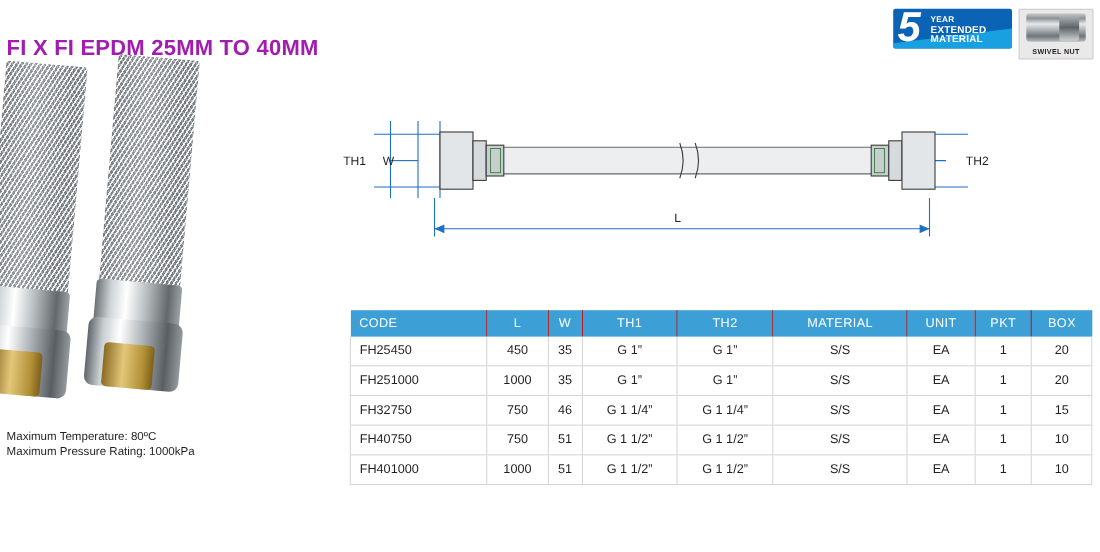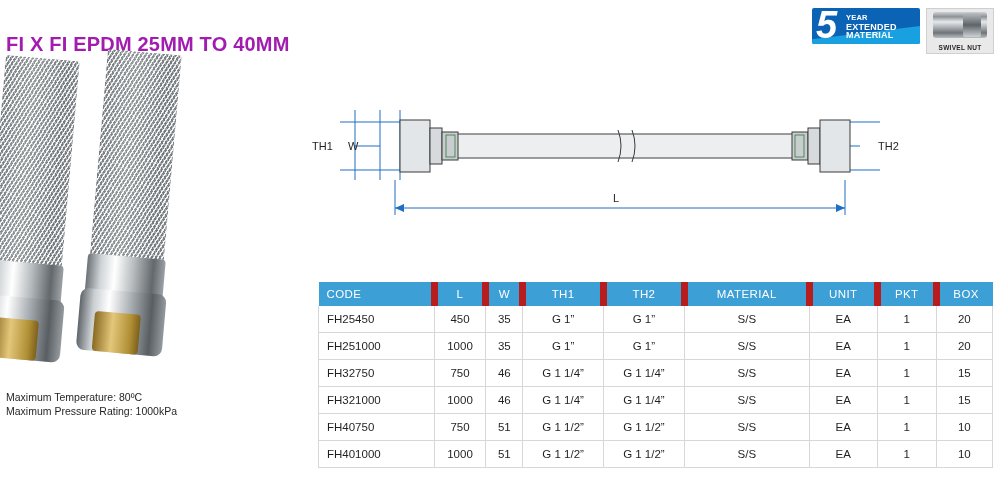--- a/index.html
+++ b/index.html
@@ -195,21 +195,21 @@
     font-size: 11.5px;
     color: #231f20;
   }
   .spec-table th {
     background: #3c9fd6;
     color: #ffffff;
     font-weight: normal;
     font-size: 11.5px;
     letter-spacing: 0.4px;
     height: 22px;
-    border-right: 7px solid #b91c1c;
+    border-right: 1px solid #b91c1c;
     text-align: center;
   }
   .spec-table th:first-child {
     text-align: left;
     padding-left: 8px;
   }
   .spec-table th:last-child { border-right: none; }
   .spec-table td {
     height: 24px;
     text-align: center;
@@ -368,31 +368,20 @@
       <td>750</td>
       <td>46</td>
       <td>G 1 1/4”</td>
       <td>G 1 1/4”</td>
       <td>S/S</td>
       <td>EA</td>
       <td>1</td>
       <td>15</td>
     </tr>
     <tr>
-      <td>FH321000</td>
-      <td>1000</td>
-      <td>46</td>
-      <td>G 1 1/4”</td>
-      <td>G 1 1/4”</td>
-      <td>S/S</td>
-      <td>EA</td>
-      <td>1</td>
-      <td>15</td>
-    </tr>
-    <tr>
       <td>FH40750</td>
       <td>750</td>
       <td>51</td>
       <td>G 1 1/2”</td>
       <td>G 1 1/2”</td>
       <td>S/S</td>
       <td>EA</td>
       <td>1</td>
       <td>10</td>
     </tr>

